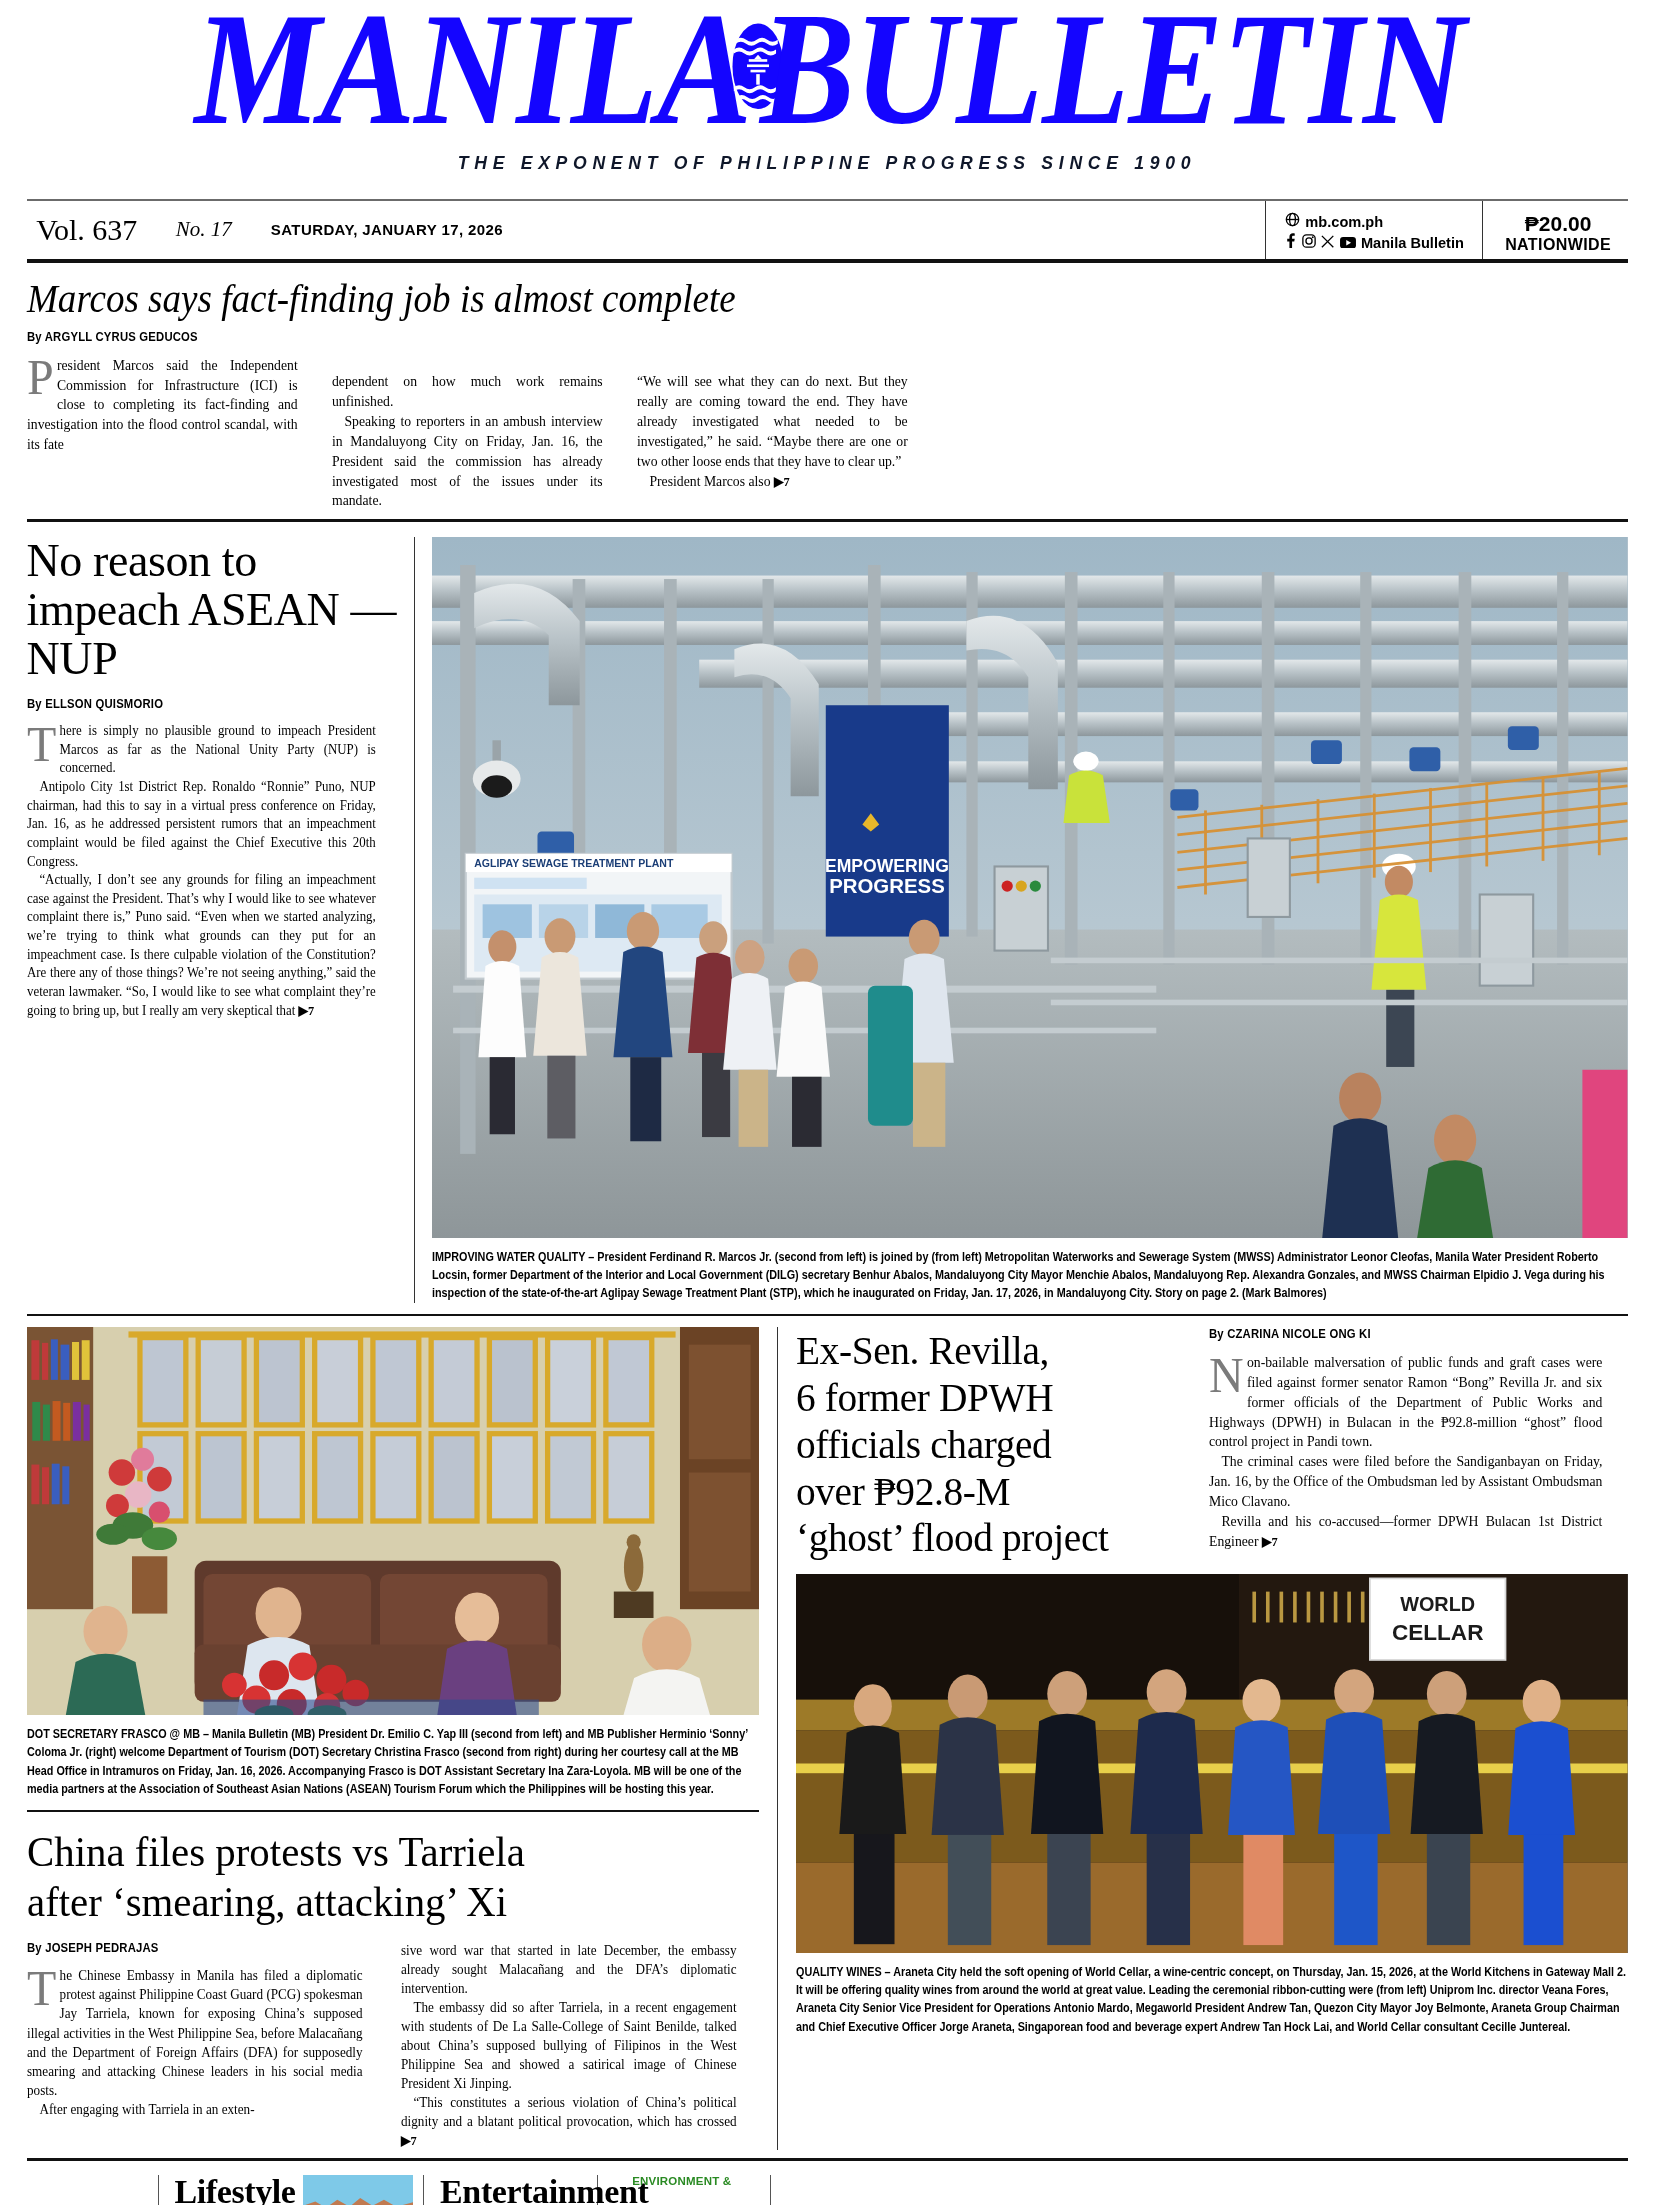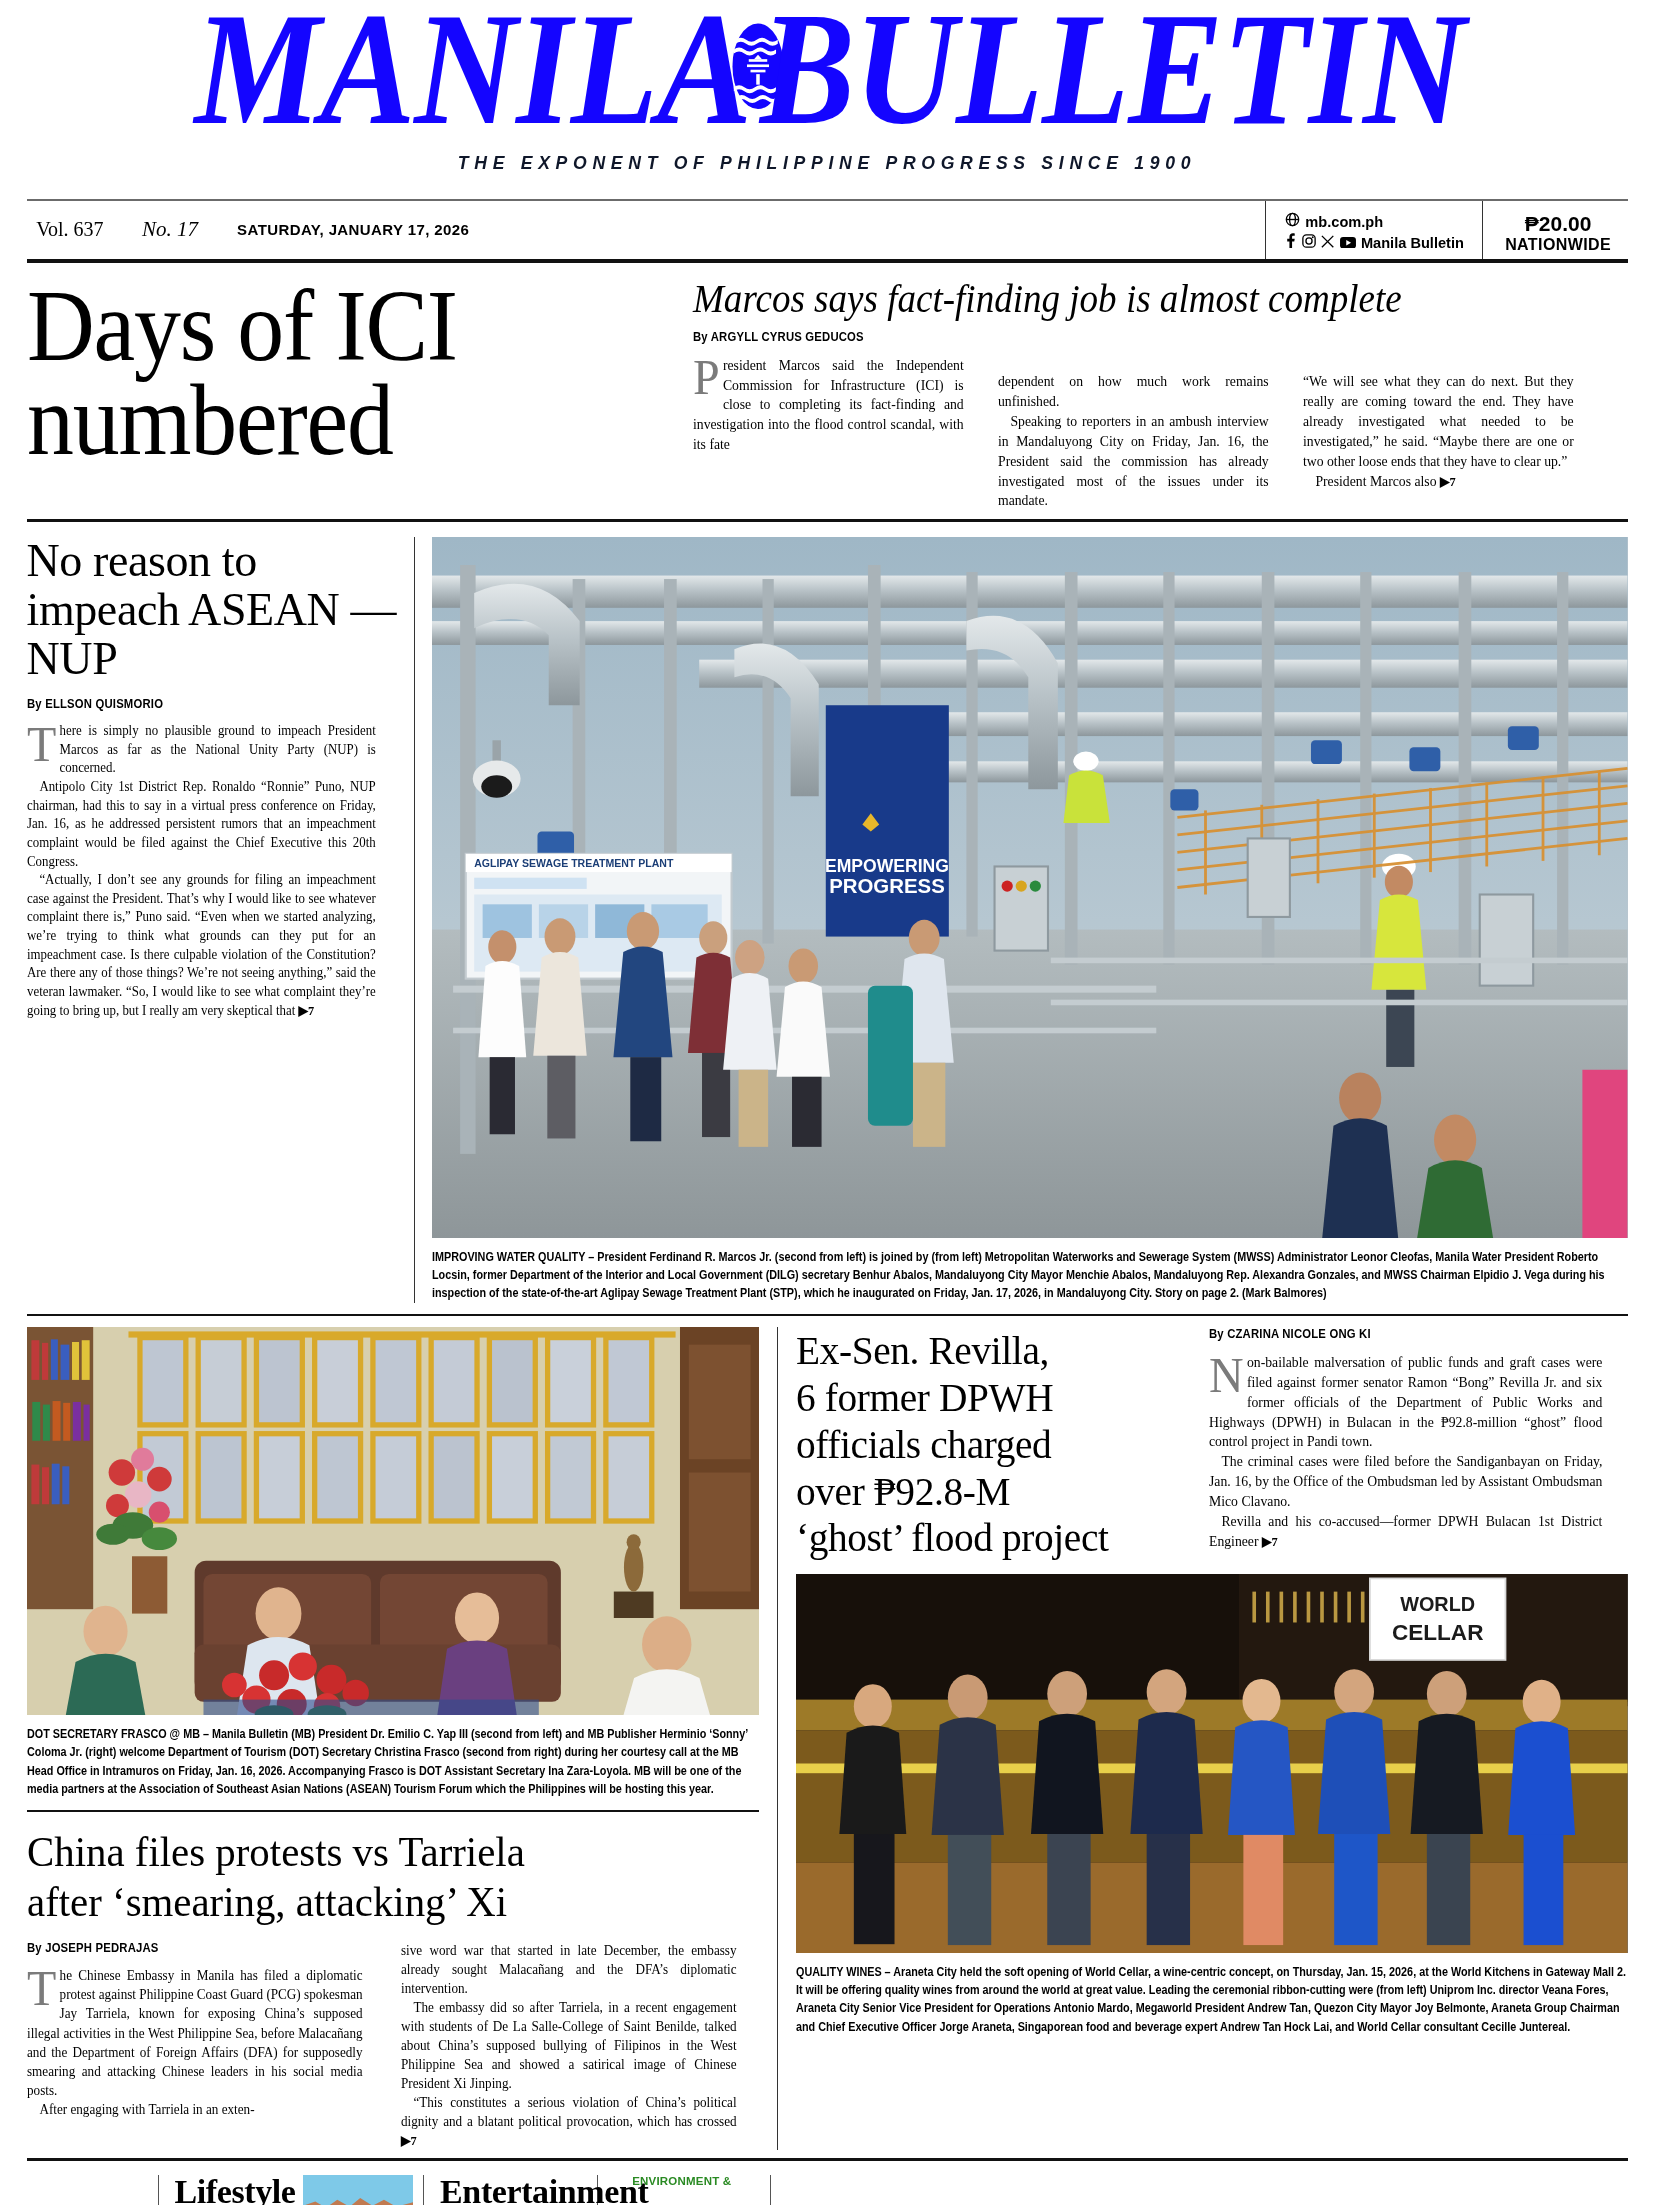--- a/index.html
+++ b/index.html
@@ -46,21 +46,21 @@
 
   
   .dateline-wrap { margin: 25px 26.5px 0 26.5px; }
   .dateline-rule-top { height: 2.2px; background: #6b6b6b; }
   .dateline-rule-bottom { height: 4px; background: #111; margin-top: 0; }
   .dateline {
     display: flex; align-items: stretch;
     height: 58px;
   }
   .dl-left { display:flex; align-items:center; flex: 1 1 auto; }
-  .dl-vol { font-size: 20px; padding: 0 18.5px 0 9.7px; font-family: "Liberation Serif", serif; }
+  .dl-vol { font-size: 30px; padding: 0 18.5px 0 9.7px; font-family: "Liberation Serif", serif; }
   .dl-sep { width: 1.3px; background: #333; margin: 8.8px 0; }
   .dl-no { font-size: 21px; padding: 0 18.5px; font-family: "Liberation Serif", serif; font-style: italic; }
   .dl-date {
     font-family: "Liberation Sans", sans-serif;
     font-weight: bold; font-size: 15px; letter-spacing: 0.4px;
     padding-left: 19.4px;
   }
   .dl-right { display: flex; align-items: stretch; flex: 0 0 auto; }
   .dl-social {
     border-left: 1.3px solid #333;
@@ -278,24 +278,20 @@
         <div class="dl-price">
           <div class="amt">₱20.00</div>
           <div class="nw">NATIONWIDE</div>
         </div>
       </div>
     </div>
     <div class="dateline-rule-bottom"></div>
   </div>
 
   <div class="lead">
-    <div class="lead-left">
-      <div class="lead-hed">Days of ICI</div>
-      <div class="lead-hed">numbered</div>
-    </div>
     <div class="lead-right">
       <div class="lead-kicker">Marcos says fact-finding job is almost complete</div>
       <div class="lead-cols">
         <div class="lead-col">
           <div class="byline">By ARGYLL CYRUS GEDUCOS</div>
           <div class="bodytxt">
             <p class="first"><span class="dropcap">P</span><span>resident Marcos said the Independent Commission for Infrastructure (ICI) is close to completing its fact-finding and investigation into the flood control scandal, with its fate</span></p>
           </div>
         </div>
         <div class="lead-col">

